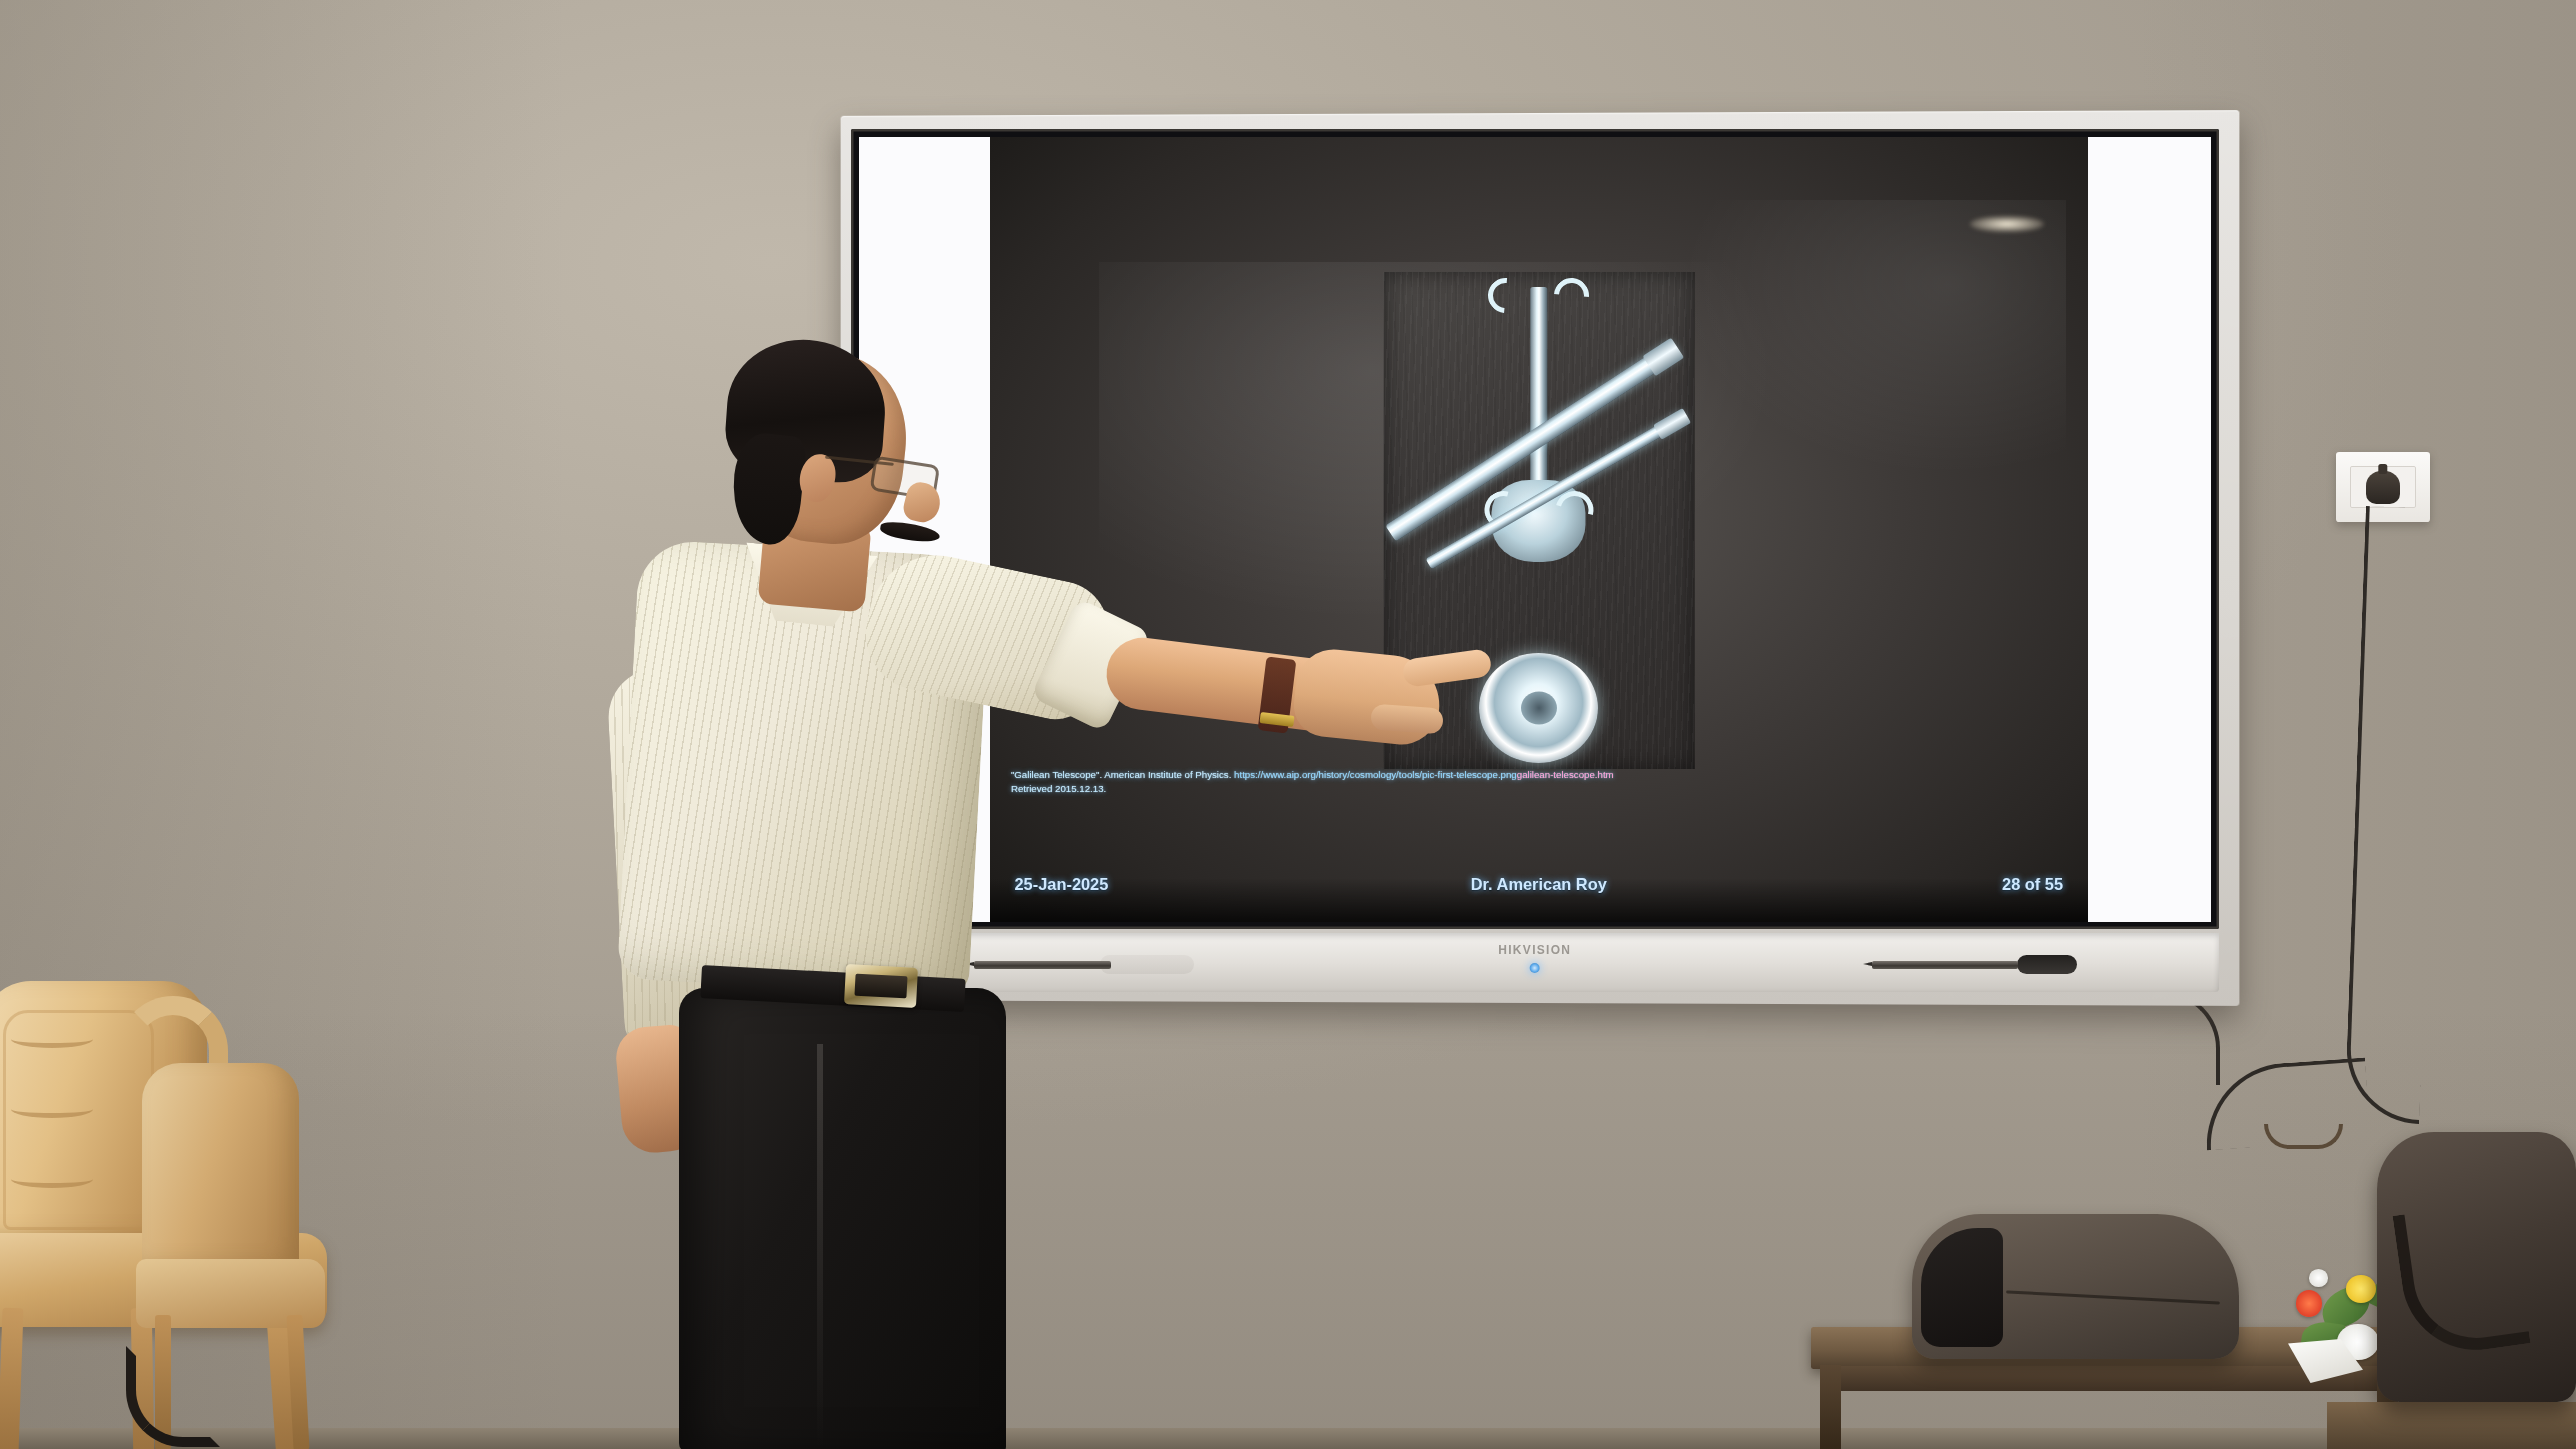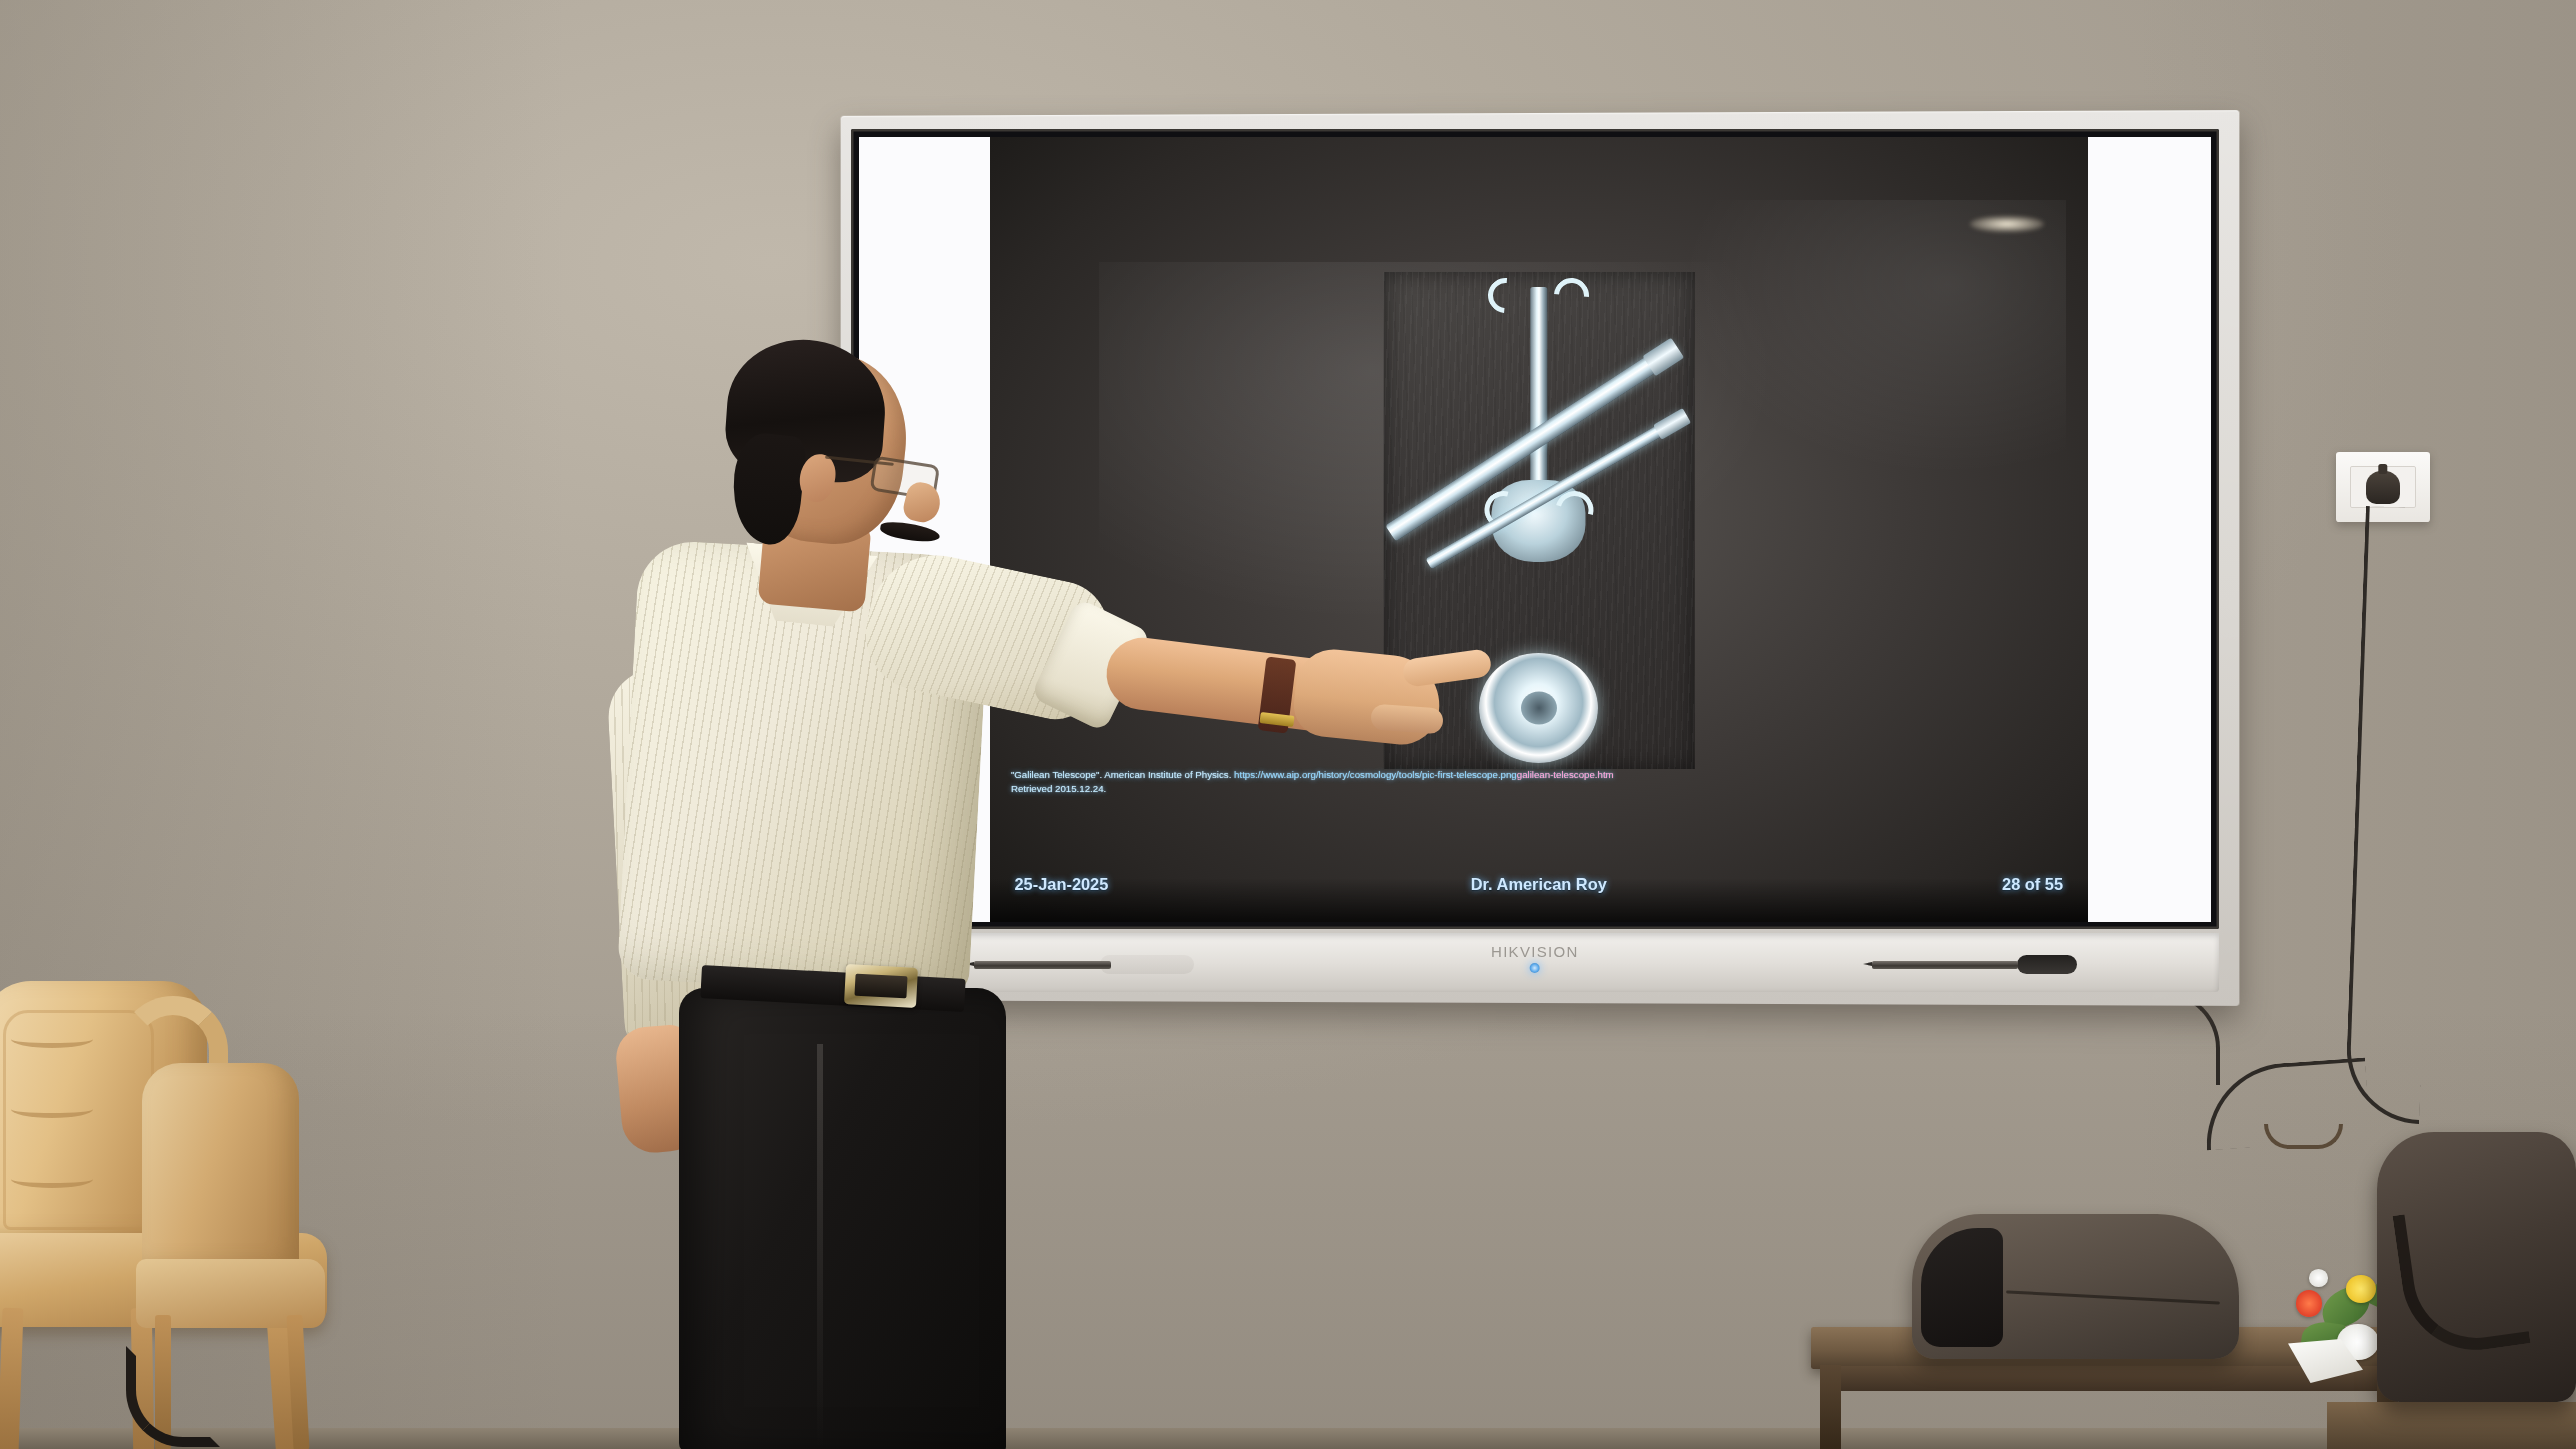--- a/index.html
+++ b/index.html
@@ -213,21 +213,21 @@
 
   
   .bezel-bar {
     position:absolute; left:15px; right:16.4px; bottom:11.3px; height:59px;
     background: linear-gradient(180deg,#f2f0ed 0%,#e2dfda 50%,#cbc7c1 100%);
     border-radius: 0 0 3.8px 3.8px;
     box-shadow: 0 2.5px 6.3px rgba(0,0,0,.18) inset;
   }
   .brand {
     position:absolute; left:50%; transform:translateX(-50%); top:10px;
-    font-size: 15px; font-weight:400; letter-spacing:1.3px;
+    font-size: 12px; font-weight:700; letter-spacing:1.3px;
     color:#8e8a84; opacity:.85;
   }
   .power-led {
     position:absolute; left:50%; transform:translateX(-50%); top:30px;
     width:10.7px; height:10.7px; border-radius:50%;
     background: radial-gradient(circle,#cfe9ff 0%,#5aa8ea 55%,#2b6fae 100%);
     box-shadow: 0 0 8.8px rgba(120,190,255,.95);
   }
   .stylus {
     position:absolute; top:28px; height:8.2px;
@@ -655,21 +655,21 @@
             <div class="tube secondary">
               <div class="tube-cap"></div>
             </div>
 
             <div class="tele-base"></div>
           </div>
 
           <div class="slide-citation">
             <span>"Galilean Telescope"</span><span>. American Institute of Physics. </span><span class="url">https://www.aip.org/history/cosmology/tools/pic-first-telescope.png</span><span class="tail">galilean-telescope.htm</span>
             <br>
-            <span>Retrieved 2015.12.24.</span>
+            <span>Retrieved 2015.12.13.</span>
           </div>
 
           <div class="slide-bottom-fade"></div>
 
           <div class="slide-footer">
             <span>25-Jan-2025</span>
             <span class="center">Dr. American Roy</span>
             <span>28 of 55</span>
           </div>
         </div>

